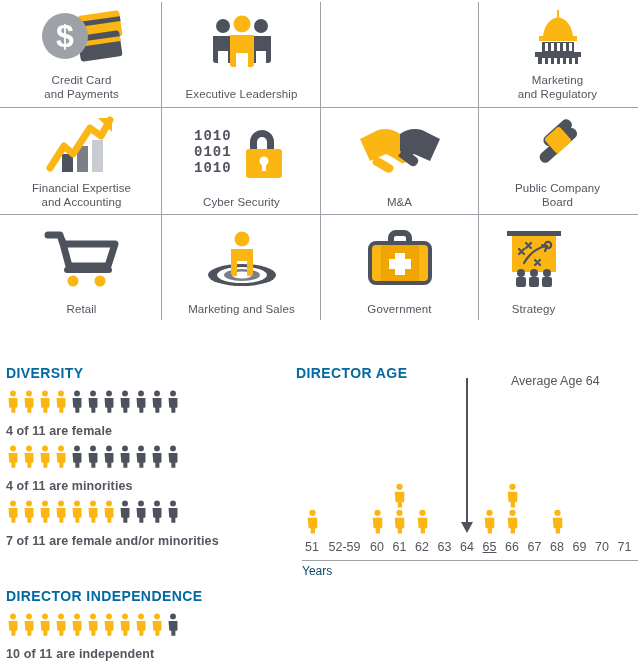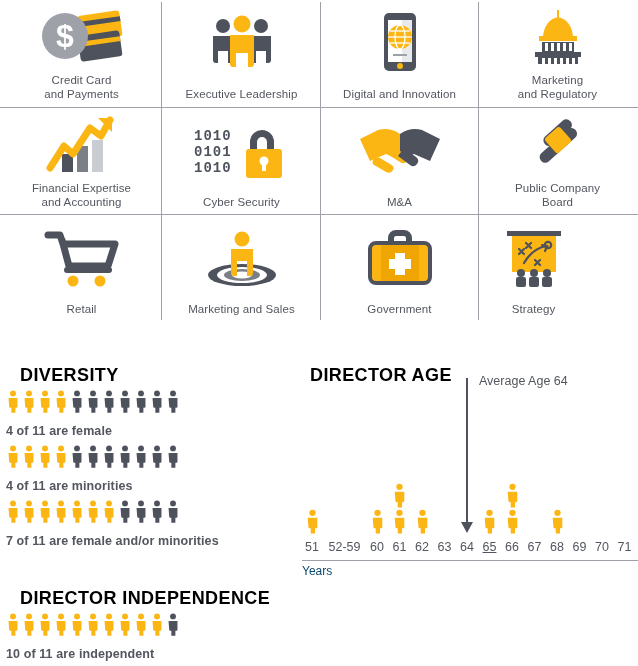--- a/index.html
+++ b/index.html
@@ -40,22 +40,22 @@
   .skill-label {
     font-size: 11.5px; line-height: 14px;
     text-align: center; color: #53565f;
     letter-spacing: .1px;
     white-space: pre-line;
   }
 
   
   .section-title {
     position: absolute;
-    font-size: 18px; font-weight: bold;
-    letter-spacing: .4px; color: #000000; margin-left: 14px;
+    font-size: 14px; font-weight: bold;
+    letter-spacing: .4px; color: #0369a1;
   }
 
   
   .picto-row { position: absolute; display: flex; gap: 2px; }
   .picto-caption {
     position: absolute; font-size: 12.5px; color: #53565f;
     letter-spacing: .1px;
     font-weight: bold;
   }
 
@@ -64,21 +64,21 @@
   #avg-line {
     position: absolute; width: 2px; background: #4d525c;
   }
   #avg-arrow {
     position: absolute; width: 0; height: 0;
     border-left: 6px solid transparent;
     border-right: 6px solid transparent;
     border-top: 11px solid #4d525c;
   }
   #avg-label {
-    position: absolute; font-size: 12.5px; color: #53565f; white-space: nowrap;
+    position: absolute; font-size: 12.5px; color: #53565f; white-space: nowrap; margin-left: 32px;
   }
   .age-col {
     position: absolute; bottom: 0;
     display: flex; flex-direction: column-reverse;
     align-items: center; gap: 1px;
   }
   #age-axis-line {
     position: absolute; height: 1px; background: #9ea1a8;
   }
   .age-tick {
@@ -128,39 +128,20 @@
           </g>
           <g fill="#fcb614">
             <circle cx="35" cy="10" r="8.5"></circle>
             <path d="M23 21h24v29q0 3-3 3h-3v-14h-12v14h-3q-3 0-3-3z"></path>
           </g>
         </svg>
       </div>
       <div class="skill-label">Executive Leadership</div>
     </div>
 
-    <div class="skill-cell" style="left:320px;top:0">
-      <div class="skill-art">
-        <svg width="54" height="66" viewBox="0 0 54 66">
-          <rect x="11" y="2" width="32" height="58" rx="5" fill="#4d525c"></rect>
-          <rect x="15" y="9" width="24" height="42" fill="#ffffff"></rect>
-          <rect x="29" y="9" width="10" height="42" fill="#e8e9eb"></rect>
-          <circle cx="27" cy="26" r="12" fill="#fcb614"></circle>
-          <g stroke="#ffffff" stroke-width="1.3" fill="none">
-            <ellipse cx="27" cy="26" rx="5" ry="12"></ellipse>
-            <line x1="15" y1="26" x2="39" y2="26"></line>
-            <line x1="17" y1="20" x2="37" y2="20"></line>
-            <line x1="17" y1="32" x2="37" y2="32"></line>
-          </g>
-          <rect x="20" y="43" width="14" height="2" fill="#9ea1a8"></rect>
-          <circle cx="27" cy="55" r="3" fill="#fcb614"></circle>
-        </svg>
-      </div>
-      <div class="skill-label">Digital and Innovation</div>
-    </div>
 
     <div class="skill-cell" style="left:478px;top:0">
       <div class="skill-art">
         <svg width="66" height="58" viewBox="0 0 66 58">
           <g fill="#fcb614">
             <rect x="32" y="2" width="2" height="7"></rect>
             <path d="M33 9q13 3 15 19H18q2-16 15-19z"></path>
             <rect x="14" y="28" width="38" height="5"></rect>
           </g>
           <g fill="#4d525c">

